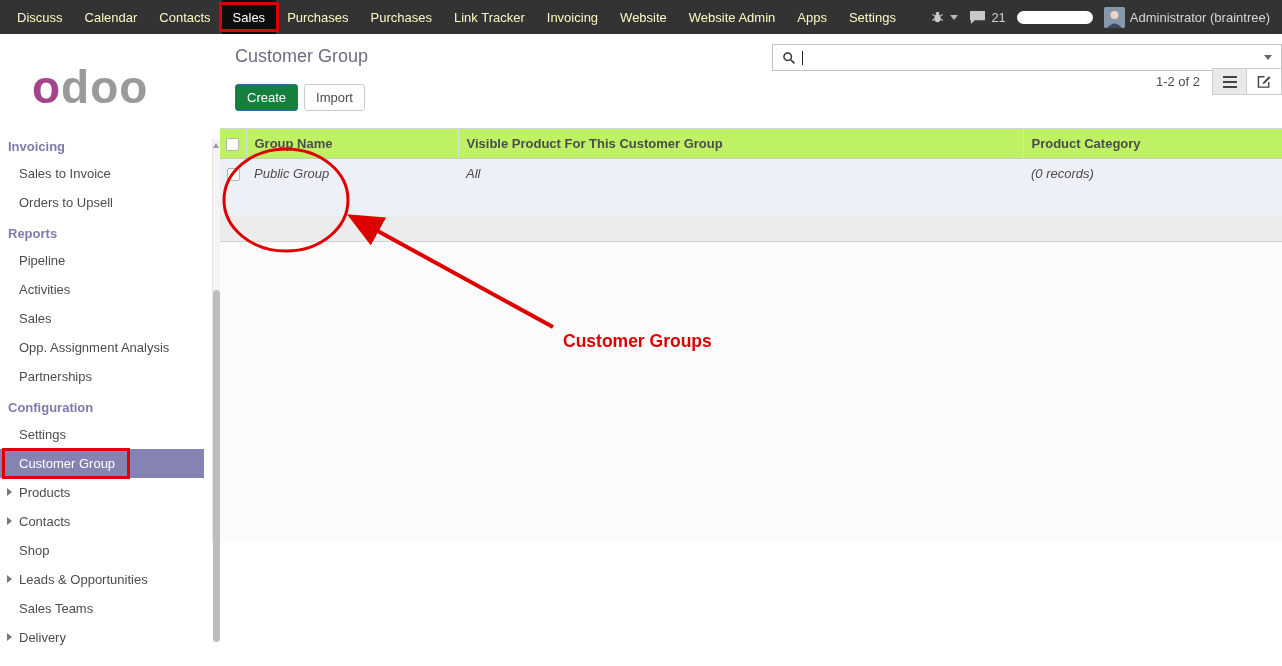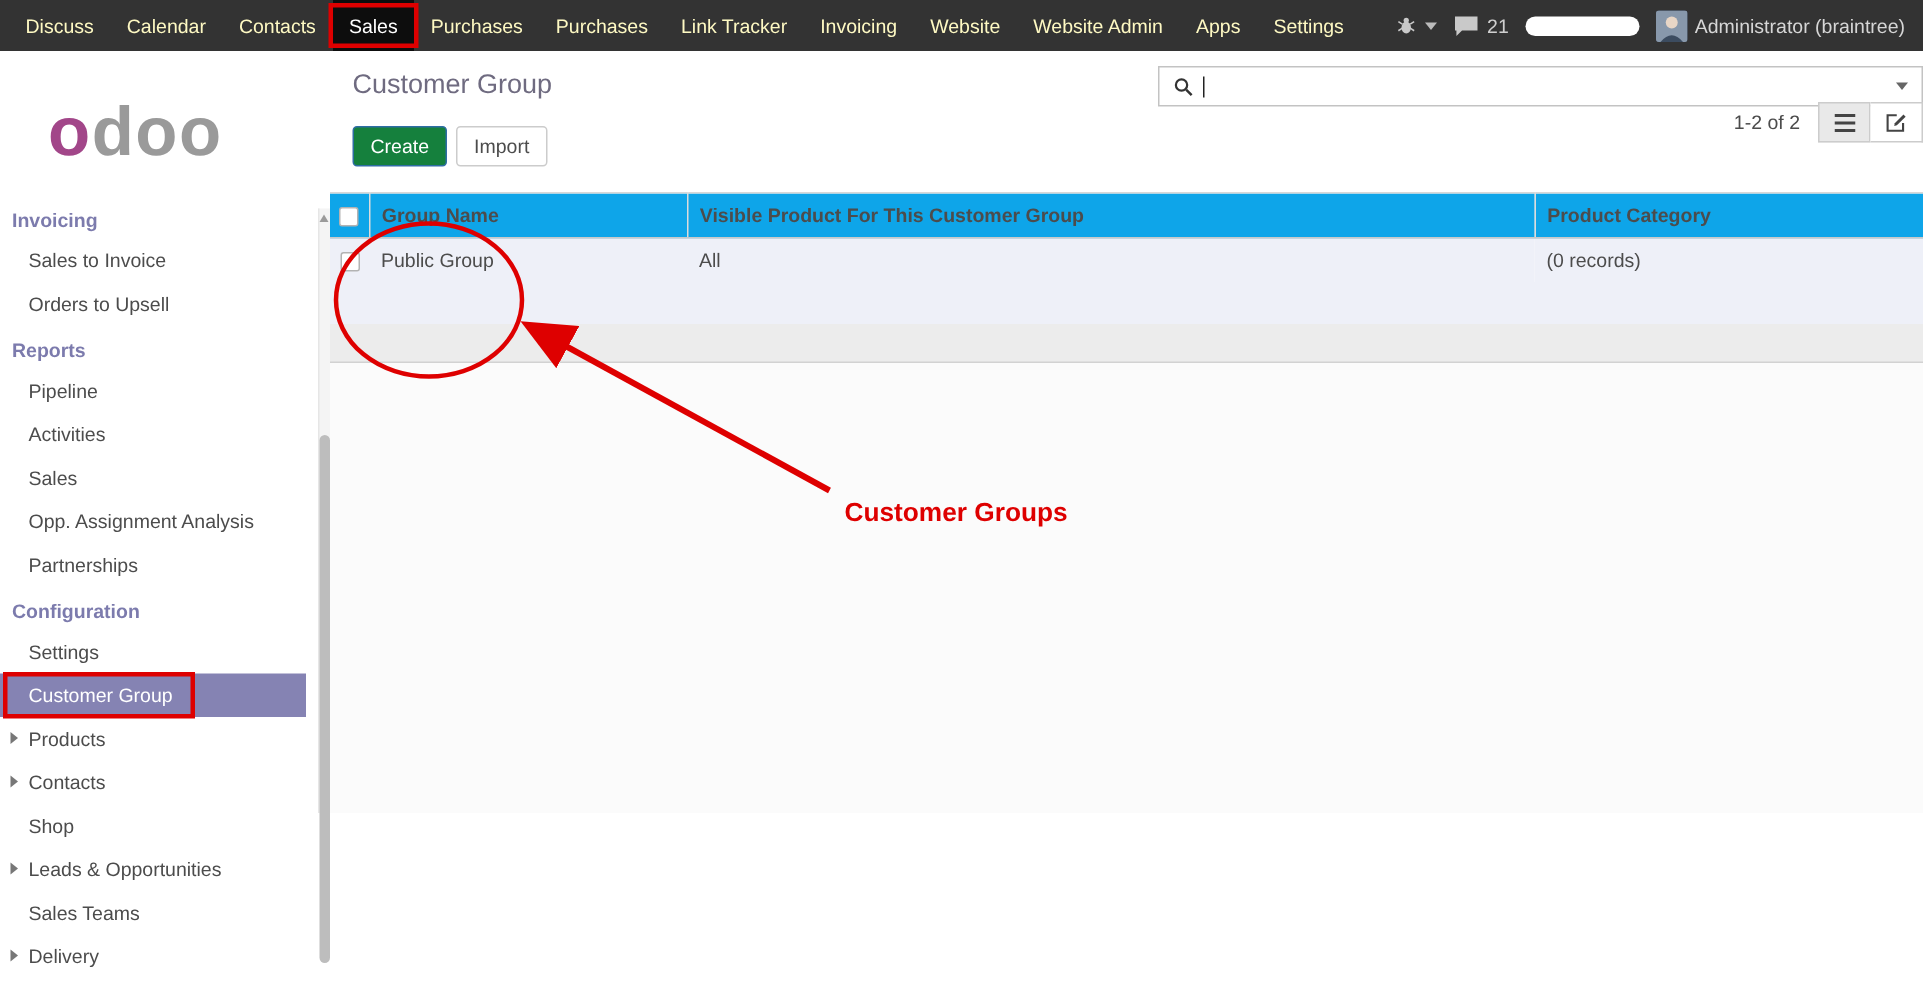--- a/index.html
+++ b/index.html
@@ -90,26 +90,26 @@
   .vs-btn {
     width:35px; height:27px; border:1px solid #cccccc; background:#ffffff;
     display:flex; align-items:center; justify-content:center; cursor:pointer; padding:0;
   }
   .vs-btn + .vs-btn { border-left:none; }
   .vs-btn.active { background:#e9e9e9; }
 
   
   table.listview { width:100%; border-collapse:collapse; table-layout:fixed; font-size:13px; background:#ffffff; }
   .listview thead th {
-    background:#0ea5e9; border-top:1px solid #d8d8d8; border-bottom:1px solid #c9c9c9;
+    background:#bef264; border-top:1px solid #d8d8d8; border-bottom:1px solid #c9c9c9;
     border-right:1px solid #dcdcdc; text-align:left; font-weight:bold;
     padding:7px 8px; color:#4c4c4c; cursor:pointer;
   }
   .listview thead th:last-child { border-right:none; }
-  .listview tbody td { padding:7px 8px; color:#4c4c4c; }
+  .listview tbody td { padding:7px 8px; color:#4c4c4c;font-style:italic; }
   .listview tr.stripe { background:#eef0f8; }
   .listview td.cb, .listview th.cb { text-align:center; padding:7px 2px; }
   .cbx {
     display:inline-block; width:13px; height:13px; border:1px solid #b3b3b3;
     background:#ffffff; border-radius:2px; vertical-align:middle; cursor:pointer;
   }
   .listview tr.empty td { height:28px; padding:0; }
   .band-gray { height:26px; background:#ececec; border-bottom:1px solid #d2d2d2; }
 
   

